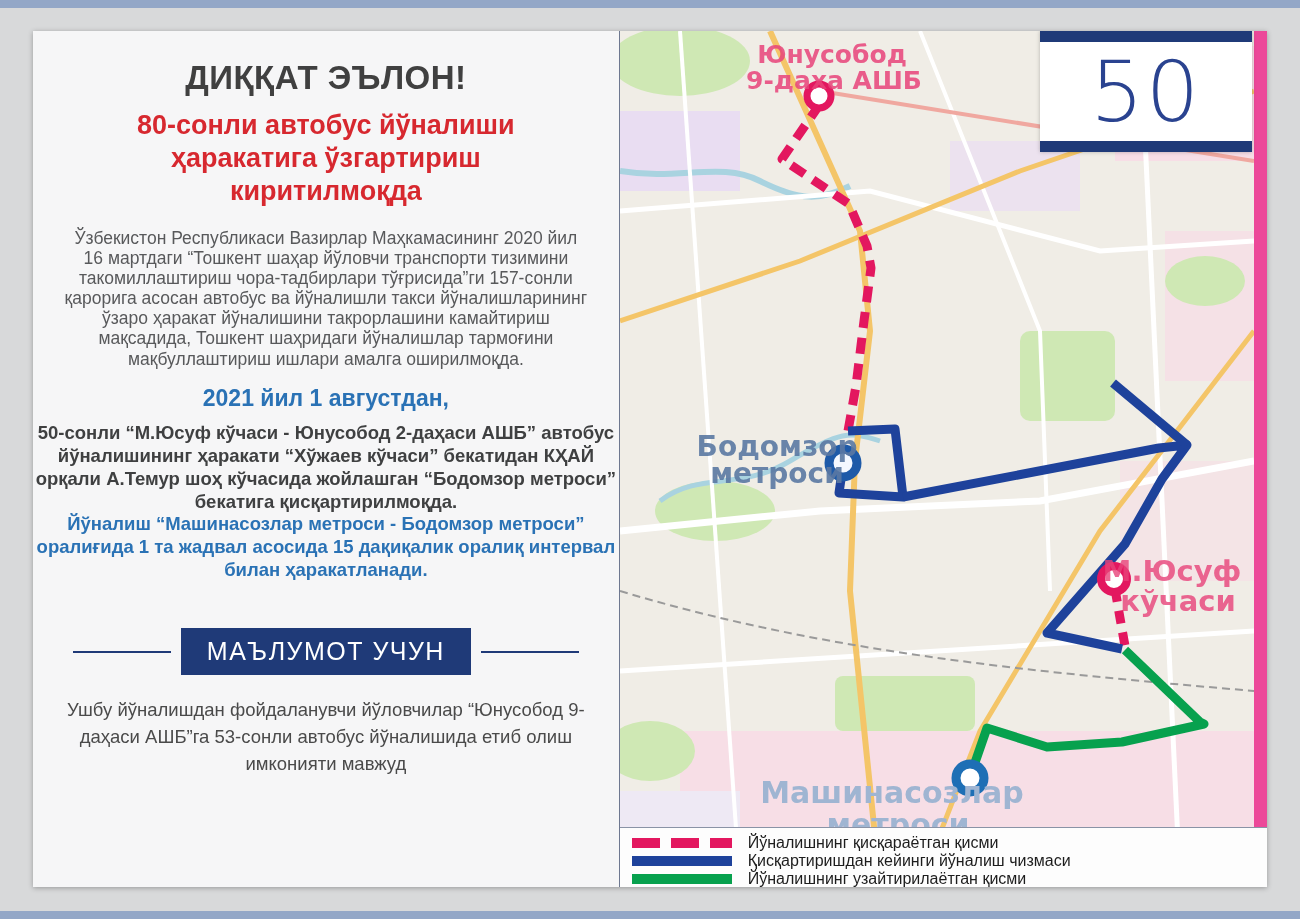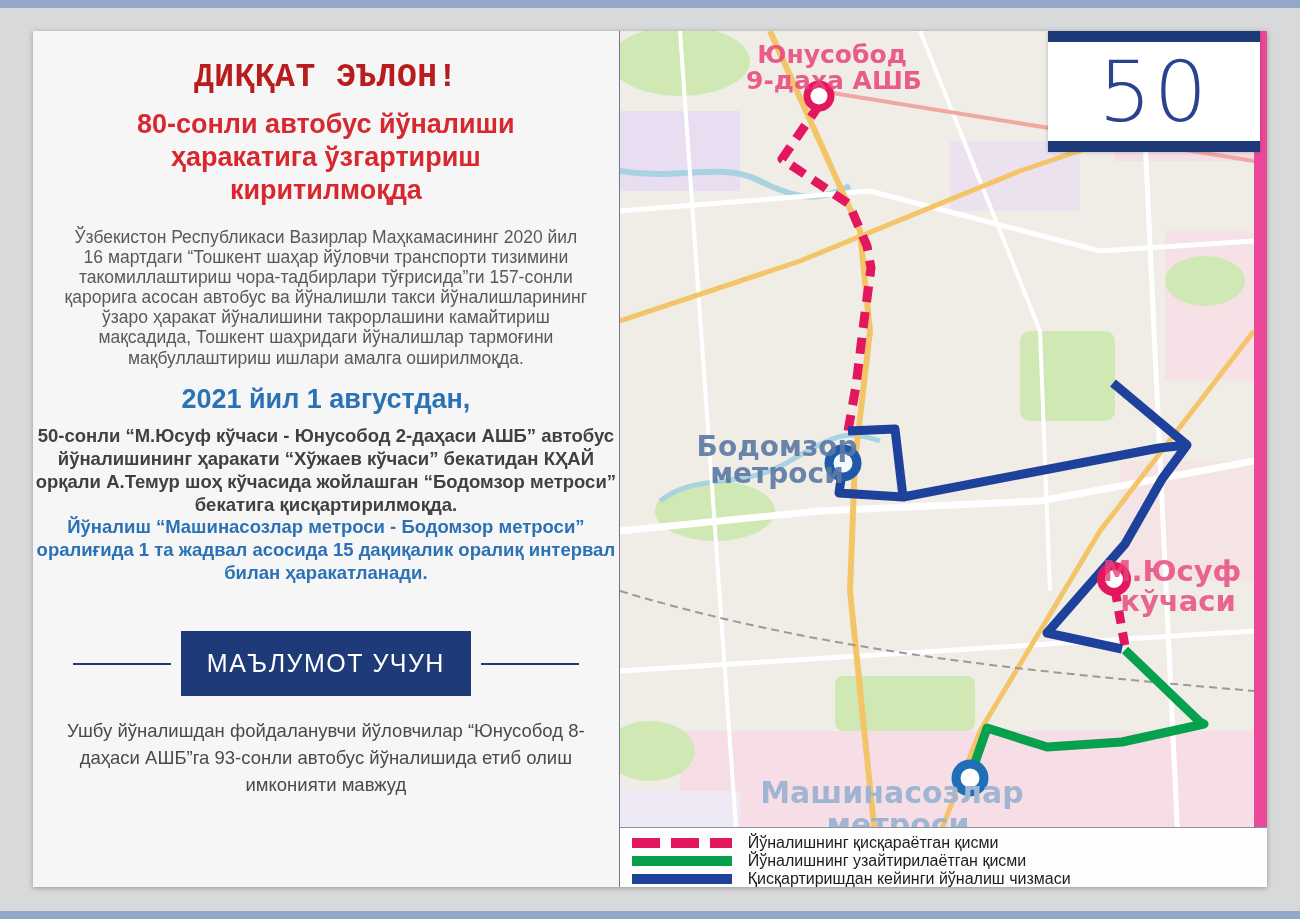--- a/index.html
+++ b/index.html
@@ -10,47 +10,47 @@
   .accent-bar{position:absolute;left:0;width:100%;height:8px;background:#93a7c7;}
   .accent-bar.top{top:0;} .accent-bar.bottom{bottom:0;}
 
   .card{
     position:absolute;left:33px;top:31px;width:1234px;height:856px;
     background:#f6f6f7;box-shadow:0 1px 5px rgba(0,0,0,.3);display:flex;
   }
 
   
   .left-panel{width:600px;height:100%;text-align:center;position:relative;}
-  .title{margin:28px auto 0;font-size:33px;font-weight:bold;color:#b91c1c;letter-spacing:.5px;font-family:Liberation Mono, monospace;}
+  .title{margin:28px auto 0;font-size:33px;font-weight:bold;color:#404040;letter-spacing:.5px;}
   .subtitle{margin:12px auto 0;max-width:470px;font-size:27px;line-height:1.22;font-weight:bold;color:#d7282f;}
   .intro{margin:20px auto 16px;max-width:525px;font-size:17.5px;line-height:1.15;color:#58595b;}
-  .date-heading{margin:16px auto 0;font-size:27px;font-weight:bold;color:#2a72b5;}
+  .date-heading{margin:16px auto 0;font-size:23px;font-weight:bold;color:#2a72b5;}
   .change-block{margin:10px auto 0;max-width:585px;font-size:18.5px;line-height:1.24;font-weight:bold;color:#3f4041;}
   .change-block p{margin:0;}
   .interval{color:#2a72b5;}
   .banner-row{display:flex;align-items:center;margin:46px 40px 0;}
   .banner-line{flex:1;height:2px;background:#1f3a78;}
   .banner-box{
     background:#1f3a78;color:#fff;font-size:25px;letter-spacing:1.5px;
-    padding:18px 26px;margin:0 10px;white-space:nowrap;
+    padding:9px 26px;margin:0 10px;white-space:nowrap;
   }
   .footer-note{margin:22px auto 0;max-width:525px;font-size:18.5px;line-height:1.45;color:#4a4a4a;}
 
   
   .map-panel{
     position:relative;width:664px;height:100%;box-sizing:border-box;
     border-left:1px solid #6e7890;background:#ec4899;overflow:hidden;
   }
   svg.map{position:absolute;left:0;top:0;}
   .map-label{font-family:"DejaVu Sans",sans-serif;font-weight:600;}
 
   .badge50{
     position:absolute;top:0;left:420px;width:212px;height:121px;background:#ffffff;
     border-top:11px solid #1f3a78;border-bottom:11px solid #1f3a78;box-sizing:border-box;
-    display:flex;align-items:center;justify-content:center;box-shadow:0 0 4px rgba(0,0,0,.25);margin-left:8px;
+    display:flex;align-items:center;justify-content:center;box-shadow:0 0 4px rgba(0,0,0,.25);
   }
   .badge50 span{
     font-family:"DejaVu Sans",sans-serif;font-weight:200;font-size:84px;
     color:#2a4390;line-height:1;letter-spacing:2px;
   }
 
   .legend{
     position:absolute;left:0;right:0;bottom:0;height:60px;background:#fdfdfd;
     border-top:1px solid #8a93a6;box-sizing:border-box;padding:5px 0 0 12px;
   }
@@ -76,21 +76,21 @@
     <div class="date-heading">2021 йил 1 августдан,</div>
     <div class="change-block">
       <p>50-сонли “М.Юсуф кўчаси - Юнусобод 2-даҳаси АШБ” автобус йўналишининг ҳаракати “Хўжаев кўчаси” бекатидан КҲАЙ орқали А.Темур шоҳ кўчасида жойлашган “Бодомзор метроси” бекатига қисқартирилмоқда.</p>
       <p class="interval">Йўналиш “Машинасозлар метроси - Бодомзор метроси” оралиғида 1 та жадвал асосида 15 дақиқалик оралиқ интервал билан ҳаракатланади.</p>
     </div>
     <div class="banner-row">
       <div class="banner-line"></div>
       <div class="banner-box">МАЪЛУМОТ УЧУН</div>
       <div class="banner-line"></div>
     </div>
-    <div class="footer-note">Ушбу йўналишдан фойдаланувчи йўловчилар “Юнусобод 8-даҳаси АШБ”га 93-сонли автобус йўналишида етиб олиш имконияти мавжуд</div>
+    <div class="footer-note">Ушбу йўналишдан фойдаланувчи йўловчилар “Юнусобод 9-даҳаси АШБ”га 53-сонли автобус йўналишида етиб олиш имконияти мавжуд</div>
   </div>
 
   <div class="map-panel">
     <svg class="map" width="634" height="856" viewBox="0 0 634 856">
 
       <rect x="0" y="0" width="634" height="856" fill="#f0ede6"></rect>
 
       <g>
         <rect x="495" y="15" width="139" height="115" fill="#f7dce6" opacity="0.9"></rect>
         <rect x="545" y="200" width="89" height="150" fill="#f7dce6" opacity="0.75"></rect>
@@ -161,22 +161,22 @@
     <div class="badge50">
       <span>50</span>
     </div>
 
     <div class="legend">
       <div class="legend-row">
         <div class="swatch dashed"></div>
         <span class="legend-label">Йўналишнинг қисқараётган қисми</span>
       </div>
       <div class="legend-row">
+        <div class="swatch solid-blue"></div>
+        <span class="legend-label">Қисқартиришдан кейинги йўналиш чизмаси</span>
+      </div>
+      <div class="legend-row">
         <div class="swatch solid-green"></div>
         <span class="legend-label">Йўналишнинг узайтирилаётган қисми</span>
-      </div>
-      <div class="legend-row">
-        <div class="swatch solid-blue"></div>
-        <span class="legend-label">Қисқартиришдан кейинги йўналиш чизмаси</span>
       </div>
     </div>
   </div>
 </div>
 
 </body></html>

